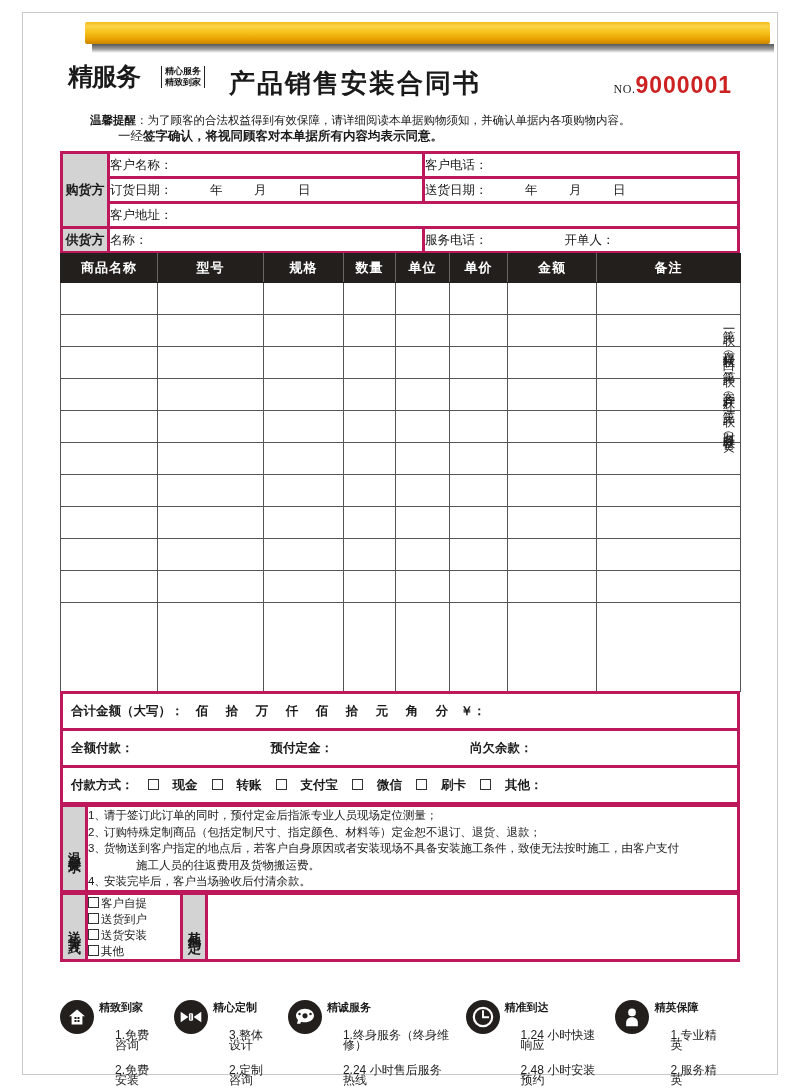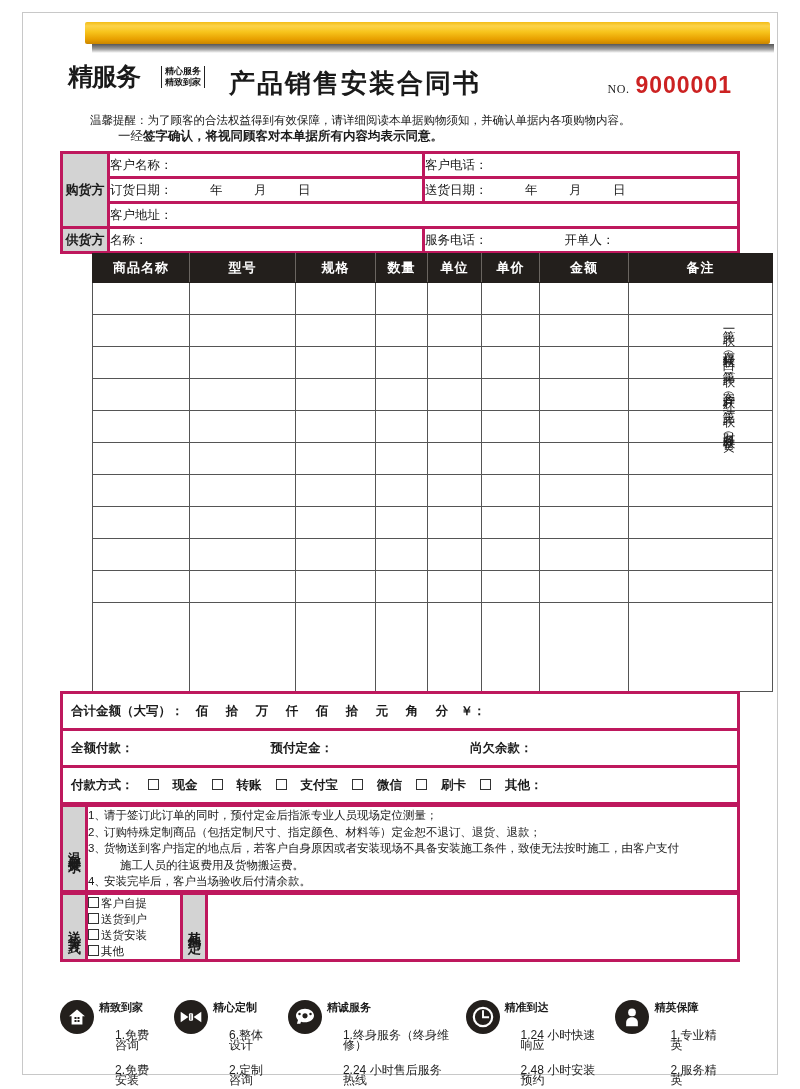--- a/index.html
+++ b/index.html
@@ -31,43 +31,43 @@
   .logo-main{font-size:25px;font-weight:bold;letter-spacing:-1px;line-height:1;}
   .logo-sub{
     font-size:9px;line-height:11px;font-weight:bold;
     border-left:1.5px solid #222;border-right:1.5px solid #222;padding:0 3px;
   }
   .doc-title{
     position:absolute;left:0;right:0;top:8px;text-align:center;
     font-size:26px;font-weight:bold;letter-spacing:2px;
     padding-right:90px;
   }
-  .no-box{position:absolute;right:8px;top:14px;display:flex;align-items:baseline;gap:6px;}
+  .no-box{position:absolute;right:8px;top:14px;display:flex;align-items:baseline;}
   .no-label{font-size:12px;font-family:"Liberation Serif",serif;letter-spacing:.5px;}
   .no-value{font-size:23px;font-weight:bold;color:#cc2222;letter-spacing:1px;}
   
   .notice{padding:2px 0 6px 30px;}
   .notice-l1{font-size:11.5px;line-height:16px;}
-  .notice-l1 b{font-weight:normal;}
+  .notice-l1 b{font-weight:bold;}
   .notice-l2{font-size:12.5px;line-height:17px;font-weight:bold;margin-left:28px;}
   .notice-l2 .thin{font-weight:normal;}
   
   .tbl{width:680px;border-collapse:collapse;table-layout:fixed;}
   .tbl td{border:3px solid #be185d;padding:0;vertical-align:middle;}
   .side-lbl{
     background:#d3d3d3;text-align:center;font-weight:bold;font-size:13px;
     width:44px;
   }
   .cell{font-size:12.5px;padding:5px 8px;height:22px;}
   .date-gap{letter-spacing:0;}
   .date-gap span{display:inline-block;}
   .sp1{width:34px;}
   .sp2{width:28px;}
   
-  .items{width:680px;border-collapse:collapse;table-layout:fixed;margin-top:-1px;margin-left:32px;}
+  .items{width:680px;border-collapse:collapse;table-layout:fixed;margin-top:-1px;}
   .items th{
     background:#231f1c;color:#fff;font-size:13px;font-weight:bold;
     border:1px solid #231f1c;border-right:1px solid #6a6560;
     padding:5px 0;letter-spacing:1px;
   }
   .items th:last-child{border-right:1px solid #231f1c;}
   .items td{border:1px solid #555;height:31px;padding:0;}
   .items tr.tall td{height:88px;}
   
   .amount-row td{font-size:12.5px;font-weight:bold;padding:6px 8px;}
@@ -77,21 +77,21 @@
   .chk{display:inline-block;width:9px;height:9px;border:1px solid #333;margin-right:2px;vertical-align:-1px;}
   
   .vert{
     writing-mode:vertical-rl;text-orientation:upright;
     font-weight:bold;font-size:13px;letter-spacing:3px;
     background:#d3d3d3;text-align:center;width:22px;line-height:22px;
   }
   .terms{font-size:11.5px;line-height:16.5px;padding:6px 8px;}
   .terms div{text-indent:0;padding-left:16px;position:relative;}
   .terms div .n{position:absolute;left:0;}
-  .terms .cont{padding-left:32px;}
+  .terms .cont{padding-left:48px;}
   
   .deliv-opts{font-size:11.5px;line-height:16px;padding:4px 7px;width:92px;}
   
   .sign td{font-size:13px;font-weight:bold;padding:10px 8px;height:30px;}
   
   .copies{
     position:absolute;left:715px;top:320px;width:26px;height:380px;
     display:flex;flex-direction:column;gap:8px;
   }
   .copy-item{
@@ -405,21 +405,21 @@
       <div class="badge-icon">
         <svg width="24" height="18" viewBox="0 0 28 18">
           <path fill="#fff" d="M2 3 11 9 2 15z"></path>
           <path fill="#fff" d="M26 3 17 9 26 15z"></path>
           <rect x="11.6" y="4.6" width="4.8" height="8.8" rx="1.4" fill="#fff"></rect>
           <rect x="13.4" y="5.6" width="0.9" height="6.8" fill="#231f1c"></rect>
         </svg>
       </div>
       <div class="badge-txt">
         <h4>精心定制</h4>
-        <p>6.整体设计</p>
+        <p>3.整体设计</p>
         <p>2.定制咨询</p>
         <p>3.上门测量</p>
       </div>
     </div>
     <div class="badge">
       <div class="badge-icon">
         <svg width="22" height="20" viewBox="0 0 26 24">
           <path fill="#fff" d="M13 2C7 2 2.2 5.6 2.2 10.3c0 2 .9 3.8 2.4 5.2L3.3 20h4.1l.8-2.4c1.5.5 3.1.8 4.8.8 6 0 10.8-3.6 10.8-8.1S19 2 13 2z"></path>
           <circle cx="13" cy="10.6" r="3.1" fill="#231f1c"></circle>
           <circle cx="6.4" cy="8.4" r="1.5" fill="#231f1c"></circle>

